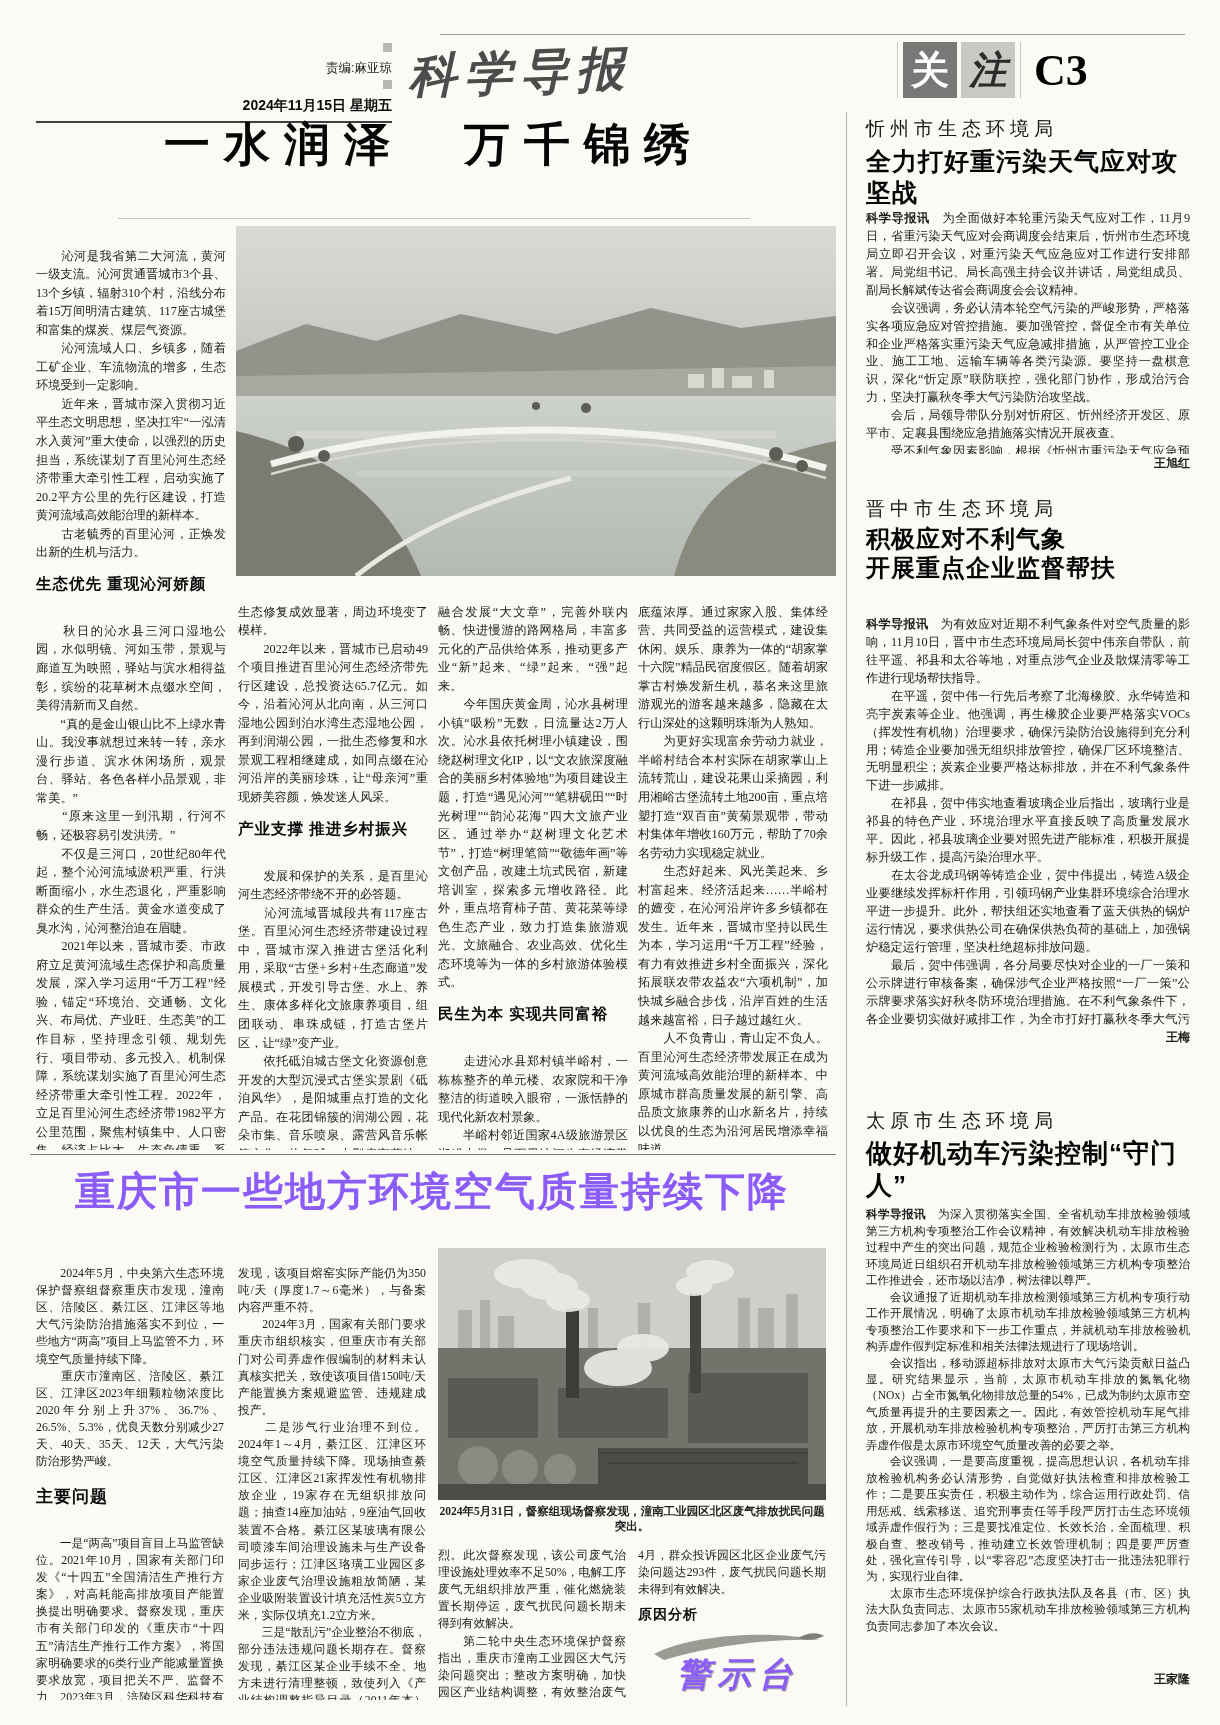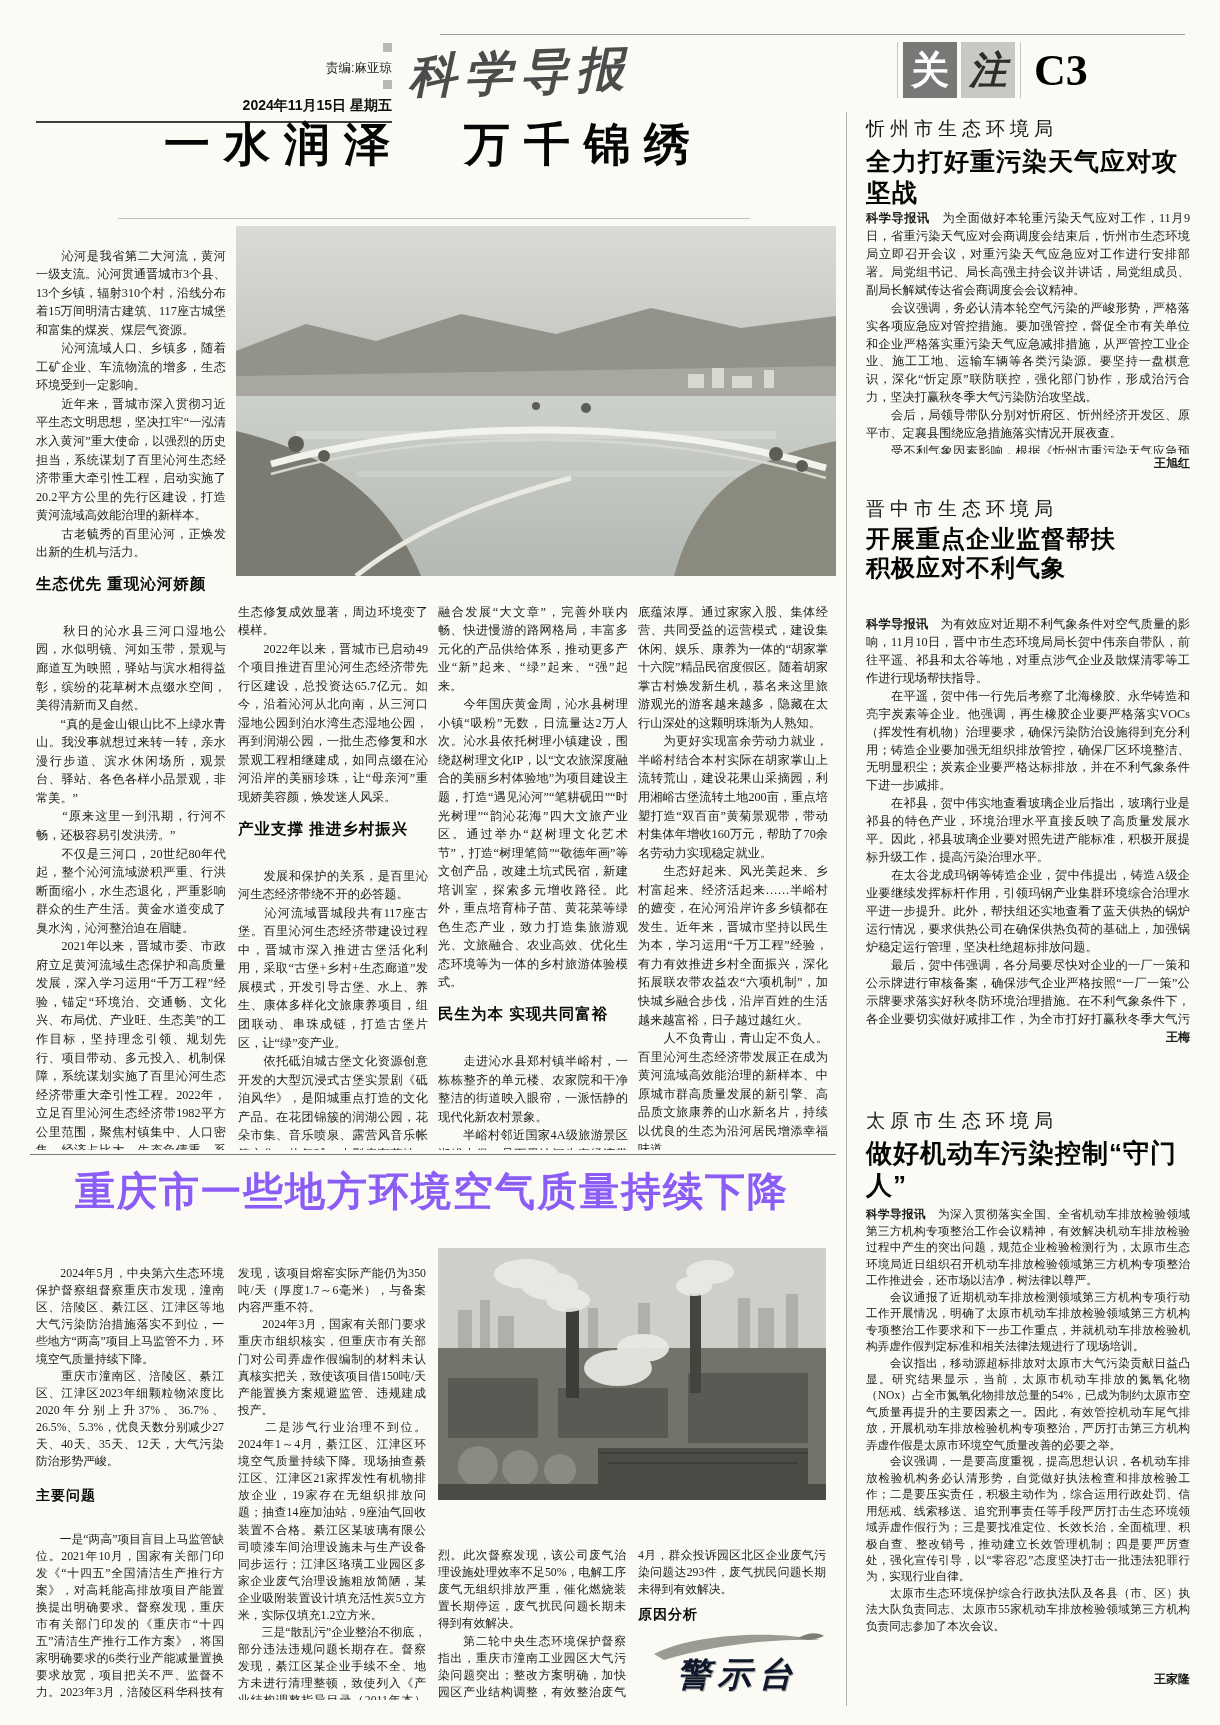--- a/index.html
+++ b/index.html
@@ -42,21 +42,21 @@
   .caption{font-size:11.5px;font-weight:700;color:#1e1e1e;text-align:center;line-height:1.3;}
   
   .sb{left:866px;width:324px;}
   .kicker{font-family:"Liberation Sans",sans-serif;font-size:19px;letter-spacing:5px;color:#161616;}
   .sb-title{font-family:"Liberation Sans",sans-serif;font-weight:800;font-size:25px;letter-spacing:1px;
             color:#060606;line-height:1.22;}
   .sb-body{font-size:12.2px;line-height:1.47;}
   
   .jst{left:648px;top:1628px;width:180px;height:70px;}
   .jst-text{font-family:"DejaVu Serif",serif;font-weight:900;font-style:italic;font-size:34px;
-            letter-spacing:7px;color:#0f172a;text-shadow:1px 1px 0 #a9a9a4;margin-top:-14px;text-align:center;}
+            letter-spacing:7px;color:#8b5cf6;text-shadow:1px 1px 0 #a9a9a4;margin-top:-14px;text-align:center;}
 </style>
 </head>
 <body>
 
 <div class="page">
 
   <div class="abs top-rule"></div>
 
   <div class="abs ed-block">
     <div class="ed-row">
@@ -165,21 +165,21 @@
 　　人不负青山，青山定不负人。百里沁河生态经济带发展正在成为黄河流域高效能治理的新样本、中原城市群高质量发展的新引擎、高品质文旅康养的山水新名片，持续以优良的生态为沿河居民增添幸福味道。</span>
     
   </div>
 
   <div class="abs b-rule"></div>
   <div class="abs b-title">重庆市一些地方环境空气质量持续下降</div>
 
   <div class="abs body-text b-body" style="left:36px;top:1248px;width:188px;height:452px;">
     <span>　　2024年5月，中央第六生态环境保护督察组督察重庆市发现，潼南区、涪陵区、綦江区、江津区等地大气污染防治措施落实不到位，一些地方“两高”项目上马监管不力，环境空气质量持续下降。
 　　重庆市潼南区、涪陵区、綦江区、江津区2023年细颗粒物浓度比2020年分别上升37%、36.7%、26.5%、5.3%，优良天数分别减少27天、40天、35天、12天，大气污染防治形势严峻。</span>
-    <div class="subhead" style="font-size:14px;margin-top:15px;">主要问题</div>
+    <div class="subhead" style="font-size:17px;margin-top:15px;">主要问题</div>
     <span>　　一是“两高”项目盲目上马监管缺位。2021年10月，国家有关部门印发《“十四五”全国清洁生产推行方案》，对高耗能高排放项目产能置换提出明确要求。督察发现，重庆市有关部门印发的《重庆市“十四五”清洁生产推行工作方案》，将国家明确要求的6类行业产能减量置换要求放宽，项目把关不严、监督不力。2023年3月，涪陵区科华科技有限公司年产150万吨焦化项目在产能置换指标尚未落实的情况下即开工建设，且项目主体装置已基本建成。
 　　2017年12月，国家有关部门印发水泥玻璃行业产能置换实施办法，要求新建项目须制定产能置换方案。2018年8月，璧山区有关部门为规避产能置换要求，将2017年11月备案的金品源新材料有限公司350吨/天电子级超薄浮法玻璃项目，调整为150吨/天（厚度1.3毫米以下）。督察</span>
   </div>
 
   <div class="abs body-text b-body" style="left:238px;top:1248px;width:188px;height:452px;">
     <span>发现，该项目熔窑实际产能仍为350吨/天（厚度1.7～6毫米），与备案内容严重不符。
 　　2024年3月，国家有关部门要求重庆市组织核实，但重庆市有关部门对公司弄虚作假编制的材料未认真核实把关，致使该项目借150吨/天产能置换方案规避监管、违规建成投产。
 　　二是涉气行业治理不到位。2024年1～4月，綦江区、江津区环境空气质量持续下降。现场抽查綦江区、江津区21家挥发性有机物排放企业，19家存在无组织排放问题；抽查14座加油站，9座油气回收装置不合格。綦江区某玻璃有限公司喷漆车间治理设施未与生产设备同步运行；江津区珞璜工业园区多家企业废气治理设施粗放简陋，某企业吸附装置设计填充活性炭5立方米，实际仅填充1.2立方米。
 　　三是“散乱污”企业整治不彻底，部分违法违规问题长期存在。督察发现，綦江区某企业手续不全、地方未进行清理整顿，致使列入《产业结构调整指导目录（2011年本）（修正）》淘汰类的无芯感应铝壳电炉至今仍在使用，且烟气未有效收集处理。江津区油溪镇某新型材料有限公司烟气直排，现场监测数据显示，排放烟气二氧化硫浓度小时均值超标。</span>
   </div>
@@ -222,20 +222,21 @@
       <g fill="#4c4c47">
         <rect x="160" y="200" width="210" height="52"></rect>
           <rect x="0" y="236" width="388" height="16"></rect>
       </g>
       <g stroke="#3f3f3b" stroke-width="2">
           <path d="M160,205 L370,205"></path>
           <path d="M170,215 L360,215"></path>
         </g>
     </svg>
   </div>
+  <div class="abs caption" style="left:438px;top:1504px;width:388px;">2024年5月31日，督察组现场督察发现，潼南工业园区北区废气排放扰民问题突出。</div>
 
   <div class="abs body-text b-body" style="left:438px;top:1530px;width:188px;height:172px;">
     <span>烈。此次督察发现，该公司废气治理设施处理效率不足50%，电解工序废气无组织排放严重，催化燃烧装置长期停运，废气扰民问题长期未得到有效解决。
 　　第二轮中央生态环境保护督察指出，重庆市潼南工业园区大气污染问题突出；整改方案明确，加快园区产业结构调整，有效整治废气扰民问题。此次督察发现，有关部门在园区北区不符合化工园区认定条件的情况下，仍于2022年10月认定其为化工园区。2021年以来，园区北区备案的17个化工项目，已建成10个，产业规模和废气排放总量进一步加大。2020年1月至2024年</span>
   </div>
 
   <div class="abs body-text b-body" style="left:638px;top:1530px;width:188px;height:100px;">
     <span>4月，群众投诉园区北区企业废气污染问题达293件，废气扰民问题长期未得到有效解决。</span>
     <div class="subhead" style="font-size:14px;margin:6px 0 4px;">原因分析</div>
     
@@ -255,22 +256,22 @@
   <div class="abs sb sb-body body-text" style="top:192px;height:262px;text-indent:2em;">
     <b class="lead">科学导报讯</b><span style="text-indent:0;">　为全面做好本轮重污染天气应对工作，11月9日，省重污染天气应对会商调度会结束后，忻州市生态环境局立即召开会议，对重污染天气应急应对工作进行安排部署。局党组书记、局长高强主持会议并讲话，局党组成员、副局长解斌传达省会商调度会会议精神。
 　　会议强调，务必认清本轮空气污染的严峻形势，严格落实各项应急应对管控措施。要加强管控，督促全市有关单位和企业严格落实重污染天气应急减排措施，从严管控工业企业、施工工地、运输车辆等各类污染源。要坚持一盘棋意识，深化“忻定原”联防联控，强化部门协作，形成治污合力，坚决打赢秋冬季大气污染防治攻坚战。
 　　会后，局领导带队分别对忻府区、忻州经济开发区、原平市、定襄县围绕应急措施落实情况开展夜查。
 　　受不利气象因素影响，根据《忻州市重污染天气应急预案》有关规定，经忻州市重污染天气应急指挥部批准，2024年11月9日0时起，忻府、定襄、原平3县（市、区）启动重污染天气橙色预警（二级）响应机制。</span>
   </div>
   <div class="abs sb byline" style="top:452px;">王旭红</div>
 
   <div class="abs sb kicker" style="top:496px;">晋中市生态环境局</div>
   <div class="abs sb sb-title" style="top:524px;font-size:24px;">
+    <div>积极应对不利气象</div>
     <div>开展重点企业监督帮扶</div>
-    <div>积极应对不利气象</div>
   </div>
   <div class="abs sb sb-body body-text" style="top:598px;height:428px;text-indent:2em;">
     <b class="lead">科学导报讯</b><span>　为有效应对近期不利气象条件对空气质量的影响，11月10日，晋中市生态环境局局长贺中伟亲自带队，前往平遥、祁县和太谷等地，对重点涉气企业及散煤清零等工作进行现场帮扶指导。
 　　在平遥，贺中伟一行先后考察了北海橡胶、永华铸造和亮宇炭素等企业。他强调，再生橡胶企业要严格落实VOCs（挥发性有机物）治理要求，确保污染防治设施得到充分利用；铸造企业要加强无组织排放管控，确保厂区环境整洁、无明显积尘；炭素企业要严格达标排放，并在不利气象条件下进一步减排。
 　　在祁县，贺中伟实地查看玻璃企业后指出，玻璃行业是祁县的特色产业，环境治理水平直接反映了高质量发展水平。因此，祁县玻璃企业要对照先进产能标准，积极开展提标升级工作，提高污染治理水平。
 　　在太谷龙成玛钢等铸造企业，贺中伟提出，铸造A级企业要继续发挥标杆作用，引领玛钢产业集群环境综合治理水平进一步提升。此外，帮扶组还实地查看了蓝天供热的锅炉运行情况，要求供热公司在确保供热负荷的基础上，加强锅炉稳定运行管理，坚决杜绝超标排放问题。
 　　最后，贺中伟强调，各分局要尽快对企业的一厂一策和公示牌进行审核备案，确保涉气企业严格按照“一厂一策”公示牌要求落实好秋冬防环境治理措施。在不利气象条件下，各企业要切实做好减排工作，为全市打好打赢秋冬季大气污染综合治理攻坚战贡献力量。</span>
   </div>
   <div class="abs sb byline" style="top:1026px;">王梅</div>
 

